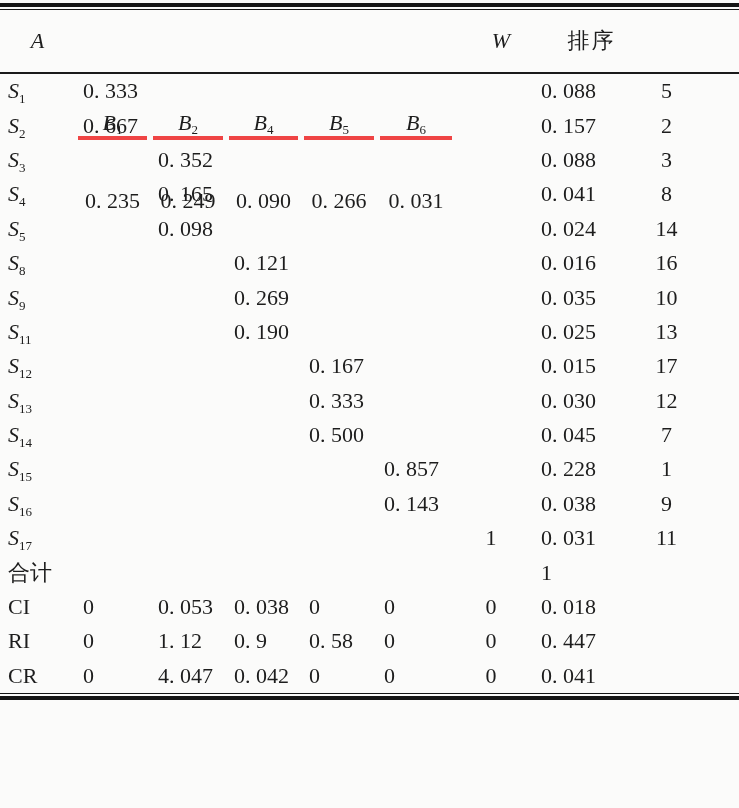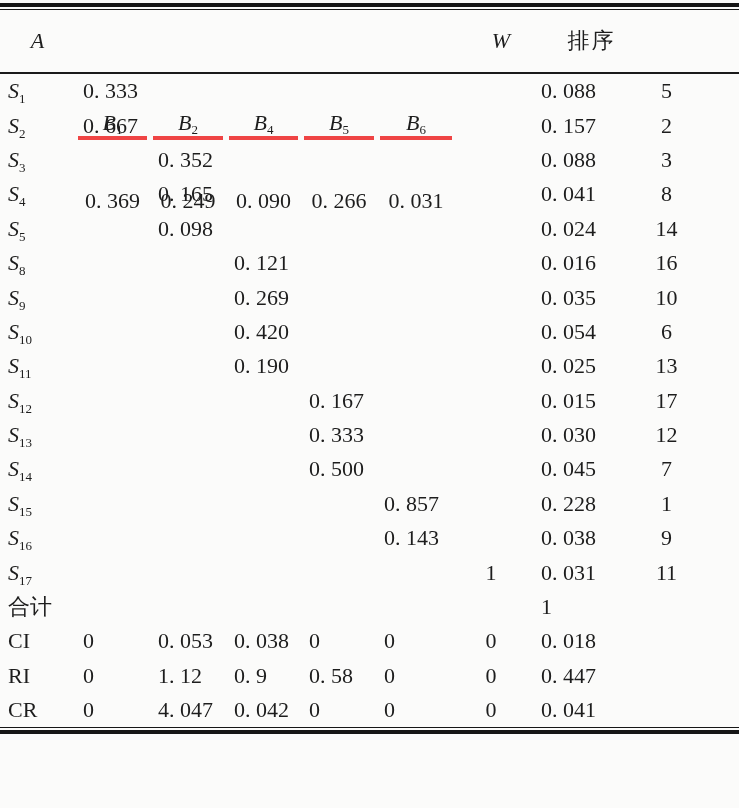--- a/index.html
+++ b/index.html
@@ -58,21 +58,21 @@
   <div class="rule-thin-top"></div>
 
   <div class="header-row">
     <div class="cell c-a head-a">
       <span>A</span>
     </div>
     <div id="b-headers" style="display:flex">
         <div class="cell bh c-b1">
     <div class="frac">
       <div class="frac-top"><span>B</span><span class="sub">1</span></div>
-      <div class="frac-bottom">0. 369</div>
+      <div class="frac-bottom">0. 235</div>
     </div>
   </div>
         <div class="cell bh c-b2">
     <div class="frac">
       <div class="frac-top"><span>B</span><span class="sub">2</span></div>
       <div class="frac-bottom">0. 249</div>
     </div>
   </div>
         <div class="cell bh c-b4">
     <div class="frac">
@@ -173,31 +173,20 @@
       <div class="row">
     <div class="cell c-a row-label"><span class="lbl">S</span><span class="sub">9</span></div>
     <div class="cell c-b1 val"></div>
     <div class="cell c-b2 val"></div>
     <div class="cell c-b3 val">0. 269</div>
     <div class="cell c-b4 val"></div>
     <div class="cell c-b5 val"></div>
     <div class="cell c-b6 val"></div>
     <div class="cell c-w val">0. 035</div>
     <div class="cell c-rank rank">10</div>
-  </div>
-      <div class="row">
-    <div class="cell c-a row-label"><span class="lbl">S</span><span class="sub">10</span></div>
-    <div class="cell c-b1 val"></div>
-    <div class="cell c-b2 val"></div>
-    <div class="cell c-b3 val">0. 420</div>
-    <div class="cell c-b4 val"></div>
-    <div class="cell c-b5 val"></div>
-    <div class="cell c-b6 val"></div>
-    <div class="cell c-w val">0. 054</div>
-    <div class="cell c-rank rank">6</div>
   </div>
       <div class="row">
     <div class="cell c-a row-label"><span class="lbl">S</span><span class="sub">11</span></div>
     <div class="cell c-b1 val"></div>
     <div class="cell c-b2 val"></div>
     <div class="cell c-b3 val">0. 190</div>
     <div class="cell c-b4 val"></div>
     <div class="cell c-b5 val"></div>
     <div class="cell c-b6 val"></div>
     <div class="cell c-w val">0. 025</div>

